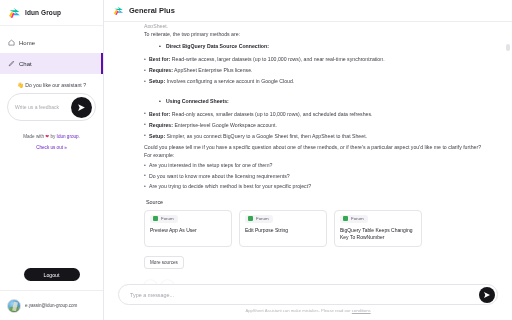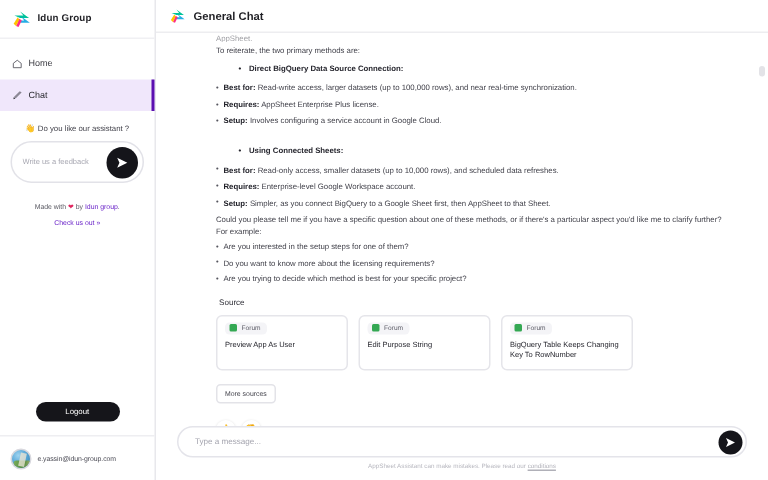--- a/index.html
+++ b/index.html
@@ -288,21 +288,21 @@
 
   <section class="main">
 
     <div class="topbar">
       <svg class="topbar-logo" viewBox="0 0 24 24">
         <path d="M3 8 L14 8 L10 3 L21 11 L10 11 Z" fill="#00c39a"></path>
         <path d="M4 14 L15 14 L11 9 L22 17 L11 17 Z" fill="#00a0e0" opacity=".85"></path>
         <path d="M5 21 L9 12 L12 14 L8 22 Z" fill="#ff2d87"></path>
         <path d="M2 18 L7 10 L9 13 L5 21 Z" fill="#ffc400"></path>
       </svg>
-      <span class="topbar-title">General Chat</span>
+      <span class="topbar-title">General Plus</span>
     </div>
 
     <div class="scrollarea">
       <div class="msgbody">
 
         <div class="clipline">AppSheet.</div>
         <div class="para">To reiterate, the two primary methods are:</div>
 
         <div class="ul-head">Direct BigQuery Data Source Connection:</div>
         <div class="sub">

